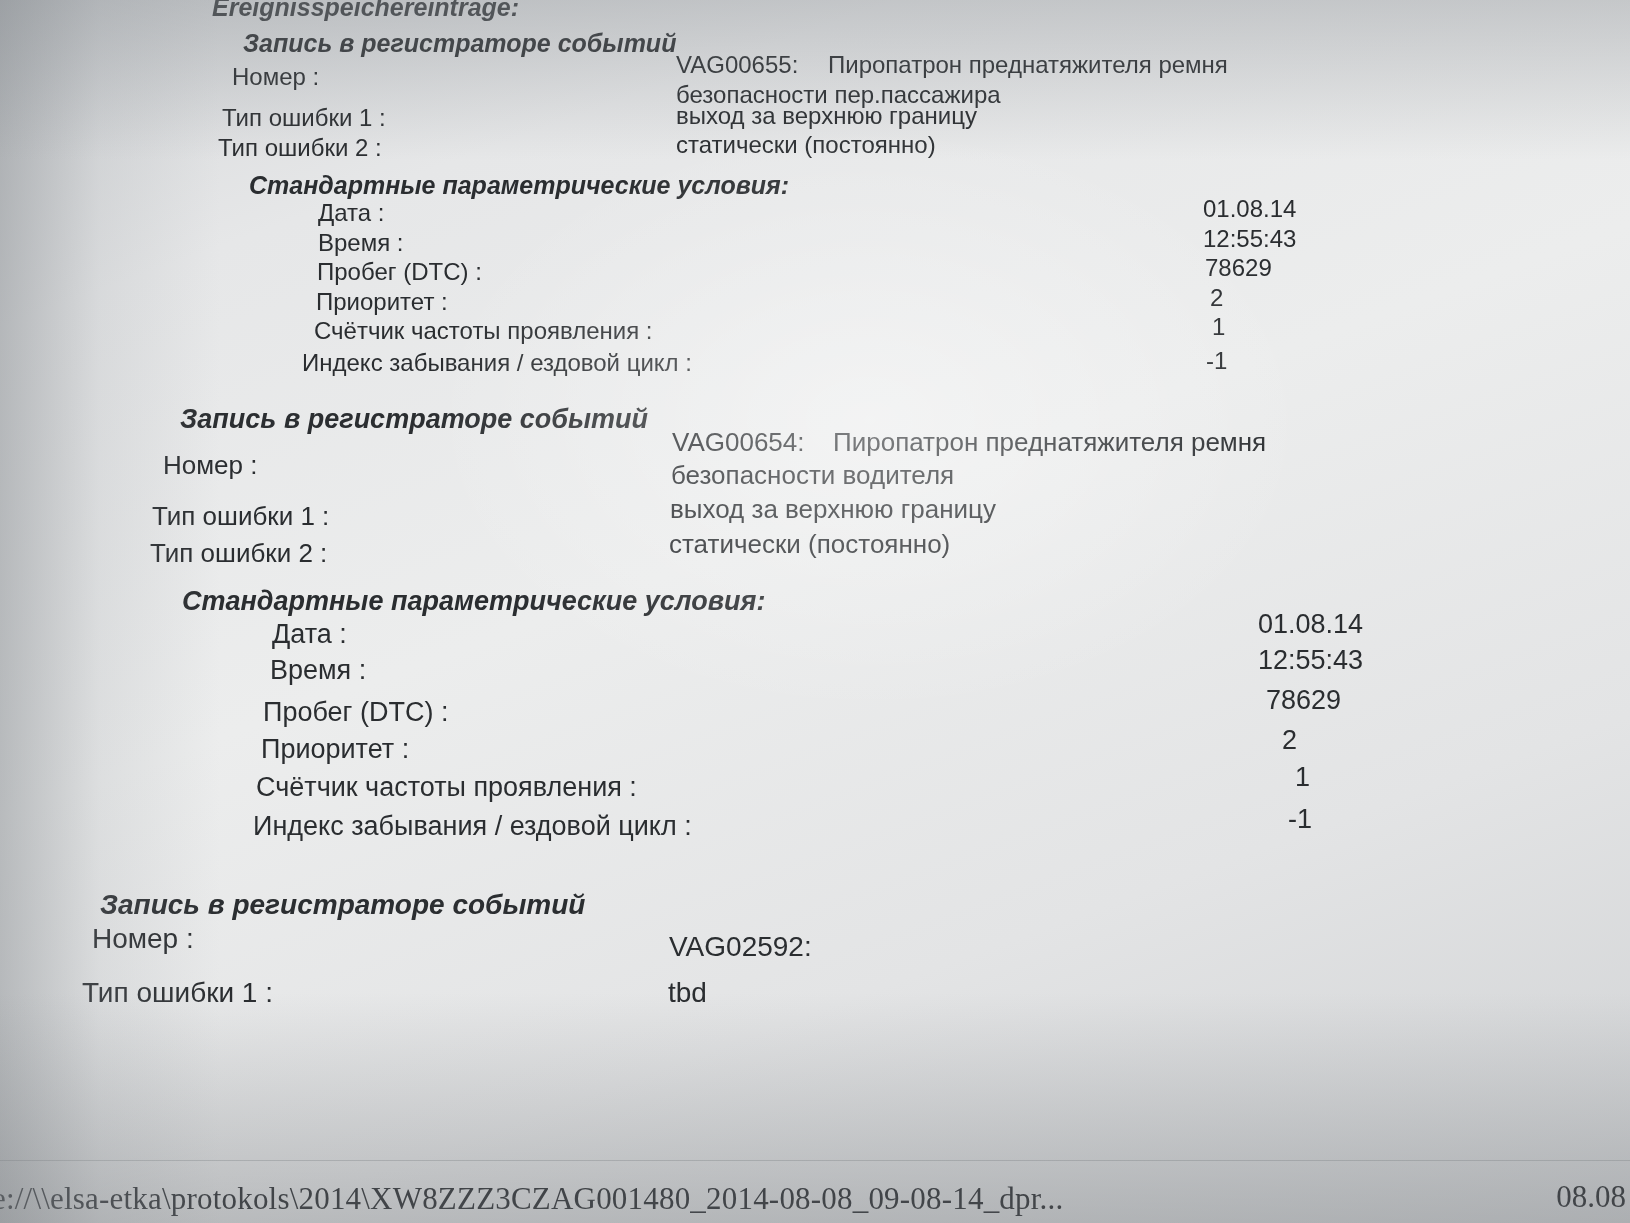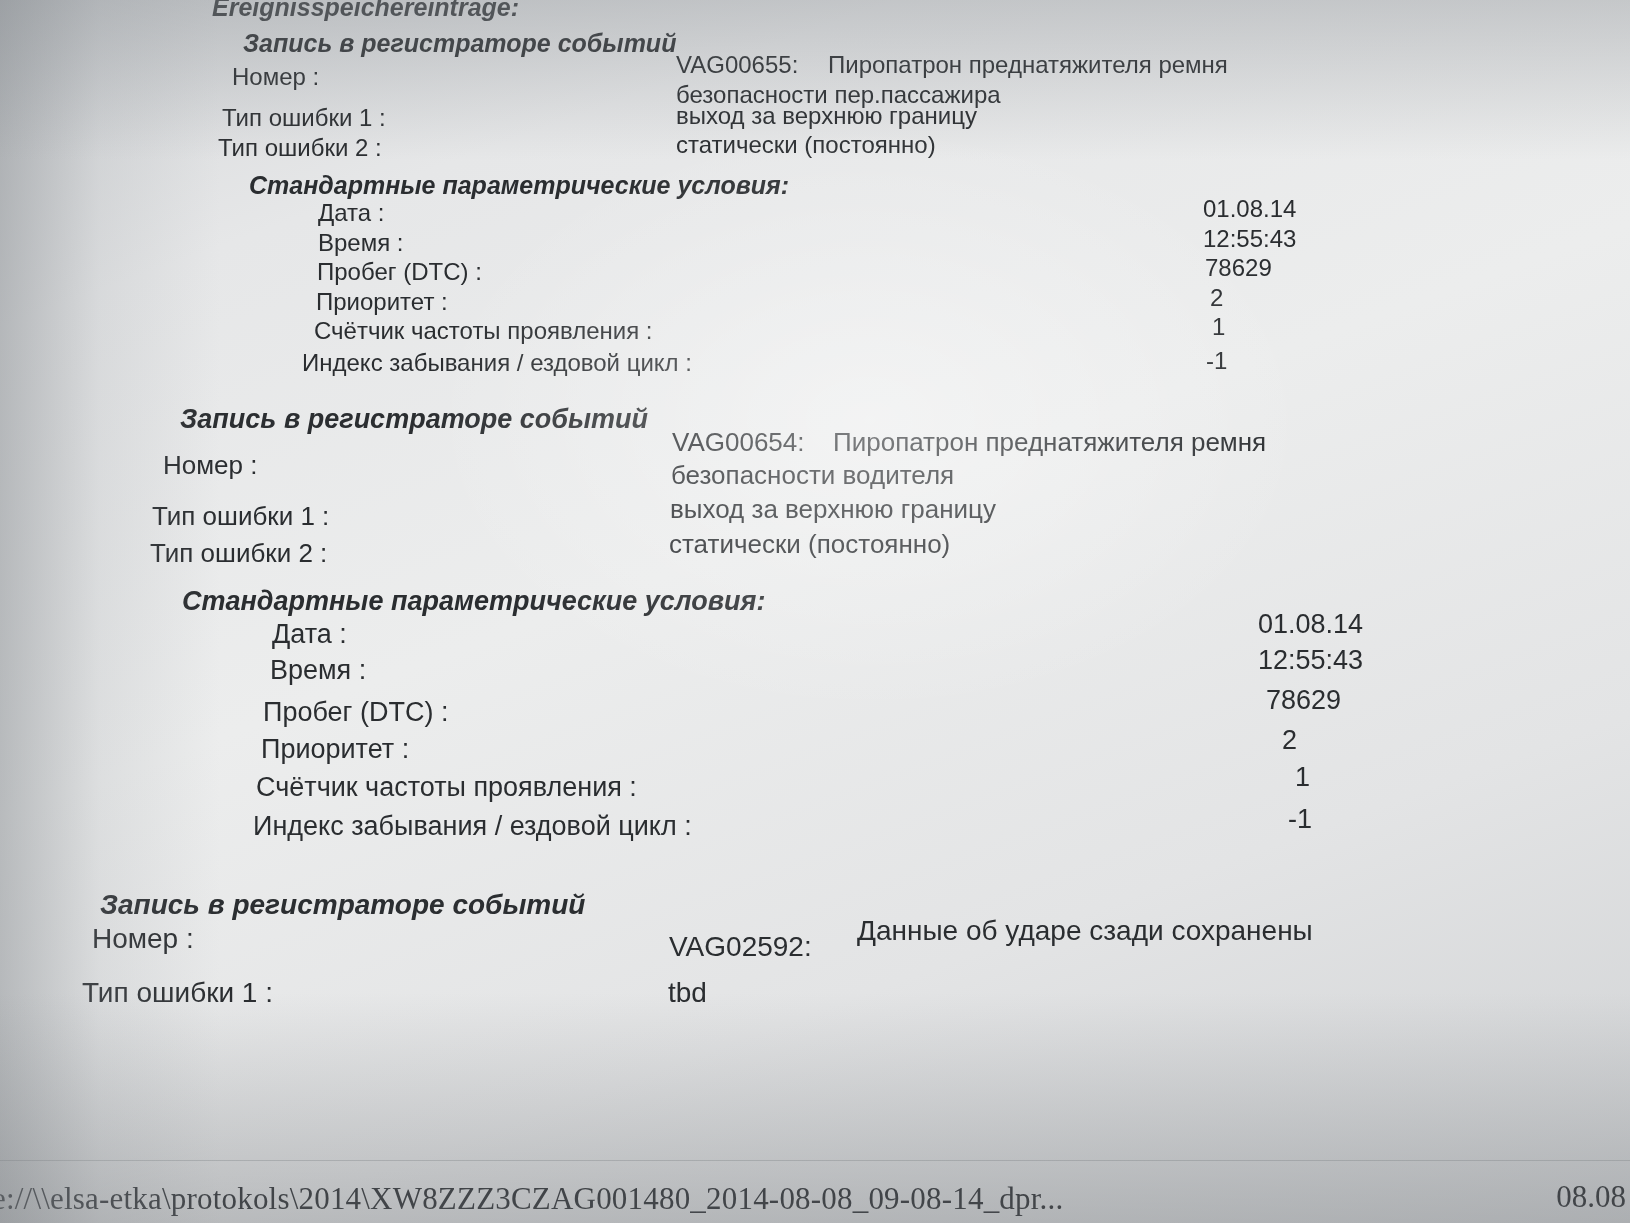--- a/index.html
+++ b/index.html
@@ -162,21 +162,20 @@
   <div class="txt" style="top:773px; left:256px; font-size:27px;">Счётчик частоты проявления :</div>
   <div class="txt" style="top:763px; left:1295px; font-size:27px;">1</div>
 
   <div class="txt" style="top:812px; left:253px; font-size:27px;">Индекс забывания / ездовой цикл :</div>
   <div class="txt" style="top:805px; left:1288px; font-size:27px;">-1</div>
 
   <div class="txt b i" style="top:890px; left:100px; font-size:28px; color:#2b2e31;">Запись в регистраторе событий</div>
 
   <div class="txt" style="top:924px; left:92px; font-size:28px;">Номер :</div>
   <div class="txt" style="top:932px; left:669px; font-size:28px;">VAG02592:</div>
-  <div class="txt" style="top:916px; left:857px; font-size:28px;">Данные об ударе сзади сохранены</div>
 
   <div class="txt" style="top:978px; left:82px; font-size:28px;">Тип ошибки 1 :</div>
   <div class="txt" style="top:966px; left:668px; font-size:28px;margin-top:12px;">tbd</div>
 
   <div class="divider" style="bottom:62px;"></div>
   <div class="footer">e://\\elsa-etka\protokols\2014\XW8ZZZ3CZAG001480_2014-08-08_09-08-14_dpr...</div>
   <div class="footer-right">08.08</div>
 
   <div class="shade-left"></div>
   <div class="shade-top"></div>

